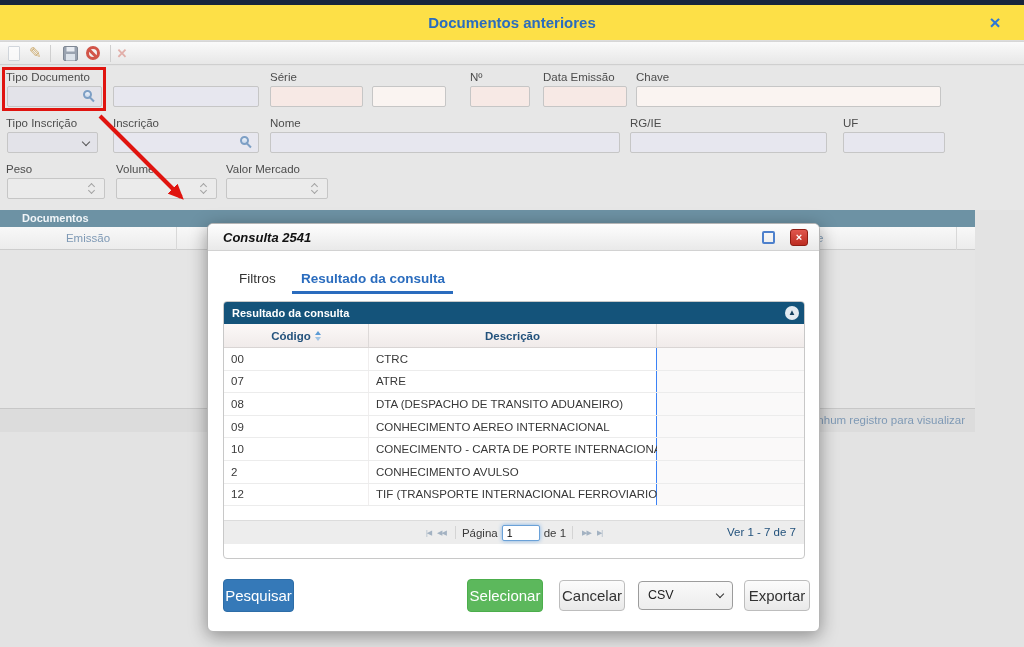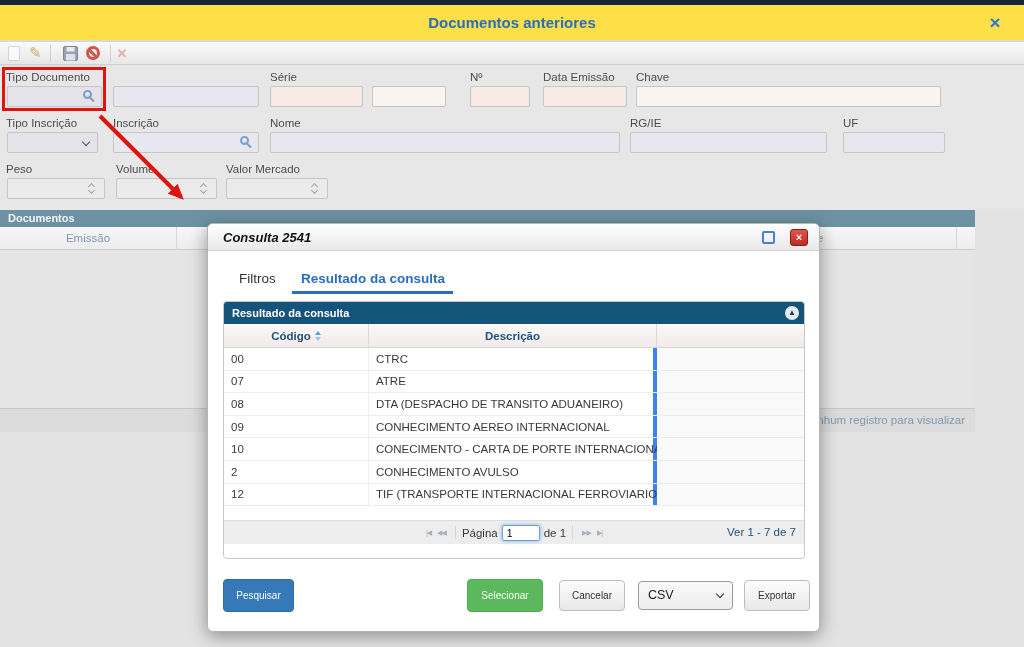--- a/index.html
+++ b/index.html
@@ -48,21 +48,21 @@
   .chev-dn { position:absolute; right:8px; top:6px; width:6px; height:6px;
              border-right:1.6px solid #555; border-bottom:1.6px solid #555; transform:rotate(45deg); }
   .spin-ctl { position:absolute; right:5px; top:0; width:12px; height:100%; }
   .spin-up, .spin-dn { position:absolute; left:2px; width:5px; height:5px;
              border-left:1.6px solid #a3a3a3; border-top:1.6px solid #a3a3a3; }
   .spin-up { top:5px; transform:rotate(45deg); }
   .spin-dn { bottom:5px; transform:rotate(225deg); }
 
   
   .docsbar { position:absolute; left:0; top:210px; width:975px; height:17px; background:#6d92a4; }
-  .docsbar span { display:block; padding-left:8px; line-height:17px; font-size:11px; font-weight:bold;
+  .docsbar span { display:block; padding-left:22px; line-height:17px; font-size:11px; font-weight:bold;
                   color:#f1f5f8; }
   .dochdr { position:absolute; left:0; top:227px; width:975px; height:23px;
             background:linear-gradient(#f8f8f8,#ececec); border-bottom:1px solid #cdcdcd; }
   .dochdr .hcell { position:absolute; top:0; height:23px; line-height:23px; text-align:center;
             font-size:11.5px; color:#7e99b5; }
   .docbody { position:absolute; left:0; top:250px; width:975px; height:158px; background:#e5e5e5; }
   .docstatus { position:absolute; left:0; top:408px; width:975px; height:24px; background:#dcdcdc;
             border-top:1px solid #c7c7c7; }
   .docstatus span { position:absolute; right:10px; top:0; line-height:23px; font-size:11.5px; color:#7e99b5; }
 
@@ -108,35 +108,35 @@
   .sort { display:inline-block; margin-left:4px; }
   .sort .tri-up { width:0; height:0; border-left:3.5px solid transparent; border-right:3.5px solid transparent;
            border-bottom:4px solid #5b9bd5; }
   .sort .tri-dn { width:0; height:0; margin-top:2px; border-left:3.5px solid transparent;
            border-right:3.5px solid transparent; border-top:4px solid #9fc3e4; }
 
   .prow { display:flex; height:22.6px; border-bottom:1px solid #ececec; font-size:11.5px; color:#383838;
           align-items:center; background:#fff; cursor:pointer; }
   .prow .rc1 { width:145px; height:100%; padding-left:7px; border-right:1px solid #f0eeee;
           display:flex; align-items:center; }
-  .prow .rc2 { width:288px; height:100%; padding-left:7px; border-right:4px solid #3b82f6;
+  .prow .rc2 { width:288px; height:100%; padding-left:7px; border-right:1px solid #3b82f6;
           display:flex; align-items:center; white-space:nowrap; }
   .prow .rc3 { flex:1; height:100%; background:#faf9f9; }
   .rows-space { height:14px; background:#fff; }
 
   .pager { position:relative; height:24px; background:#ededed; border-top:1px solid #dcdcdc;
            display:flex; align-items:center; justify-content:center; font-size:11.5px; color:#3a3a3a; }
   .pg-ico { font-size:7px; letter-spacing:-1px; color:#a3b2c2; margin:0 3px; cursor:pointer; }
   .pg-sep { width:1px; height:13px; background:#d4d4d4; margin:0 6px; }
   .pg-input { width:38px; height:16px; margin:0 4px; font-size:10.5px; padding-left:4px;
            border:1px solid #6aa1d8; border-radius:2px; box-shadow:0 0 4px #7fb2e5; outline:none;
            font-family:"Liberation Sans", sans-serif; }
   .pg-summary { position:absolute; right:8px; top:0; line-height:23px; color:#23527c; }
 
-  .btn { position:absolute; font-size:10px; text-align:center; border-radius:4px; cursor:pointer; }
+  .btn { position:absolute; font-size:15px; text-align:center; border-radius:4px; cursor:pointer; }
   .btn-pesquisar { left:15px; top:355px; width:71px; height:33px; line-height:32px; background:#3579b8;
            border:1px solid #2d6da7; color:#fff; }
   .btn-selecionar { left:259px; top:355px; width:76px; height:33px; line-height:32px; background:#5cb85c;
            border:1px solid #4cae4c; color:#fff; }
   .btn-cancelar { left:351px; top:356px; width:66px; height:31px; line-height:29px;
            background:linear-gradient(#fcfcfc,#e9e9e9); border:1px solid #bdbdbd; color:#333; }
   .btn-exportar { left:536px; top:356px; width:66px; height:31px; line-height:29px;
            background:linear-gradient(#fcfcfc,#e9e9e9); border:1px solid #bdbdbd; color:#333; }
   .csv-select { position:absolute; left:430px; top:357px; width:95px; height:29px;
            background:linear-gradient(#f9f9f9,#ededed); border:1px solid #9c9c9c; border-radius:4px;

